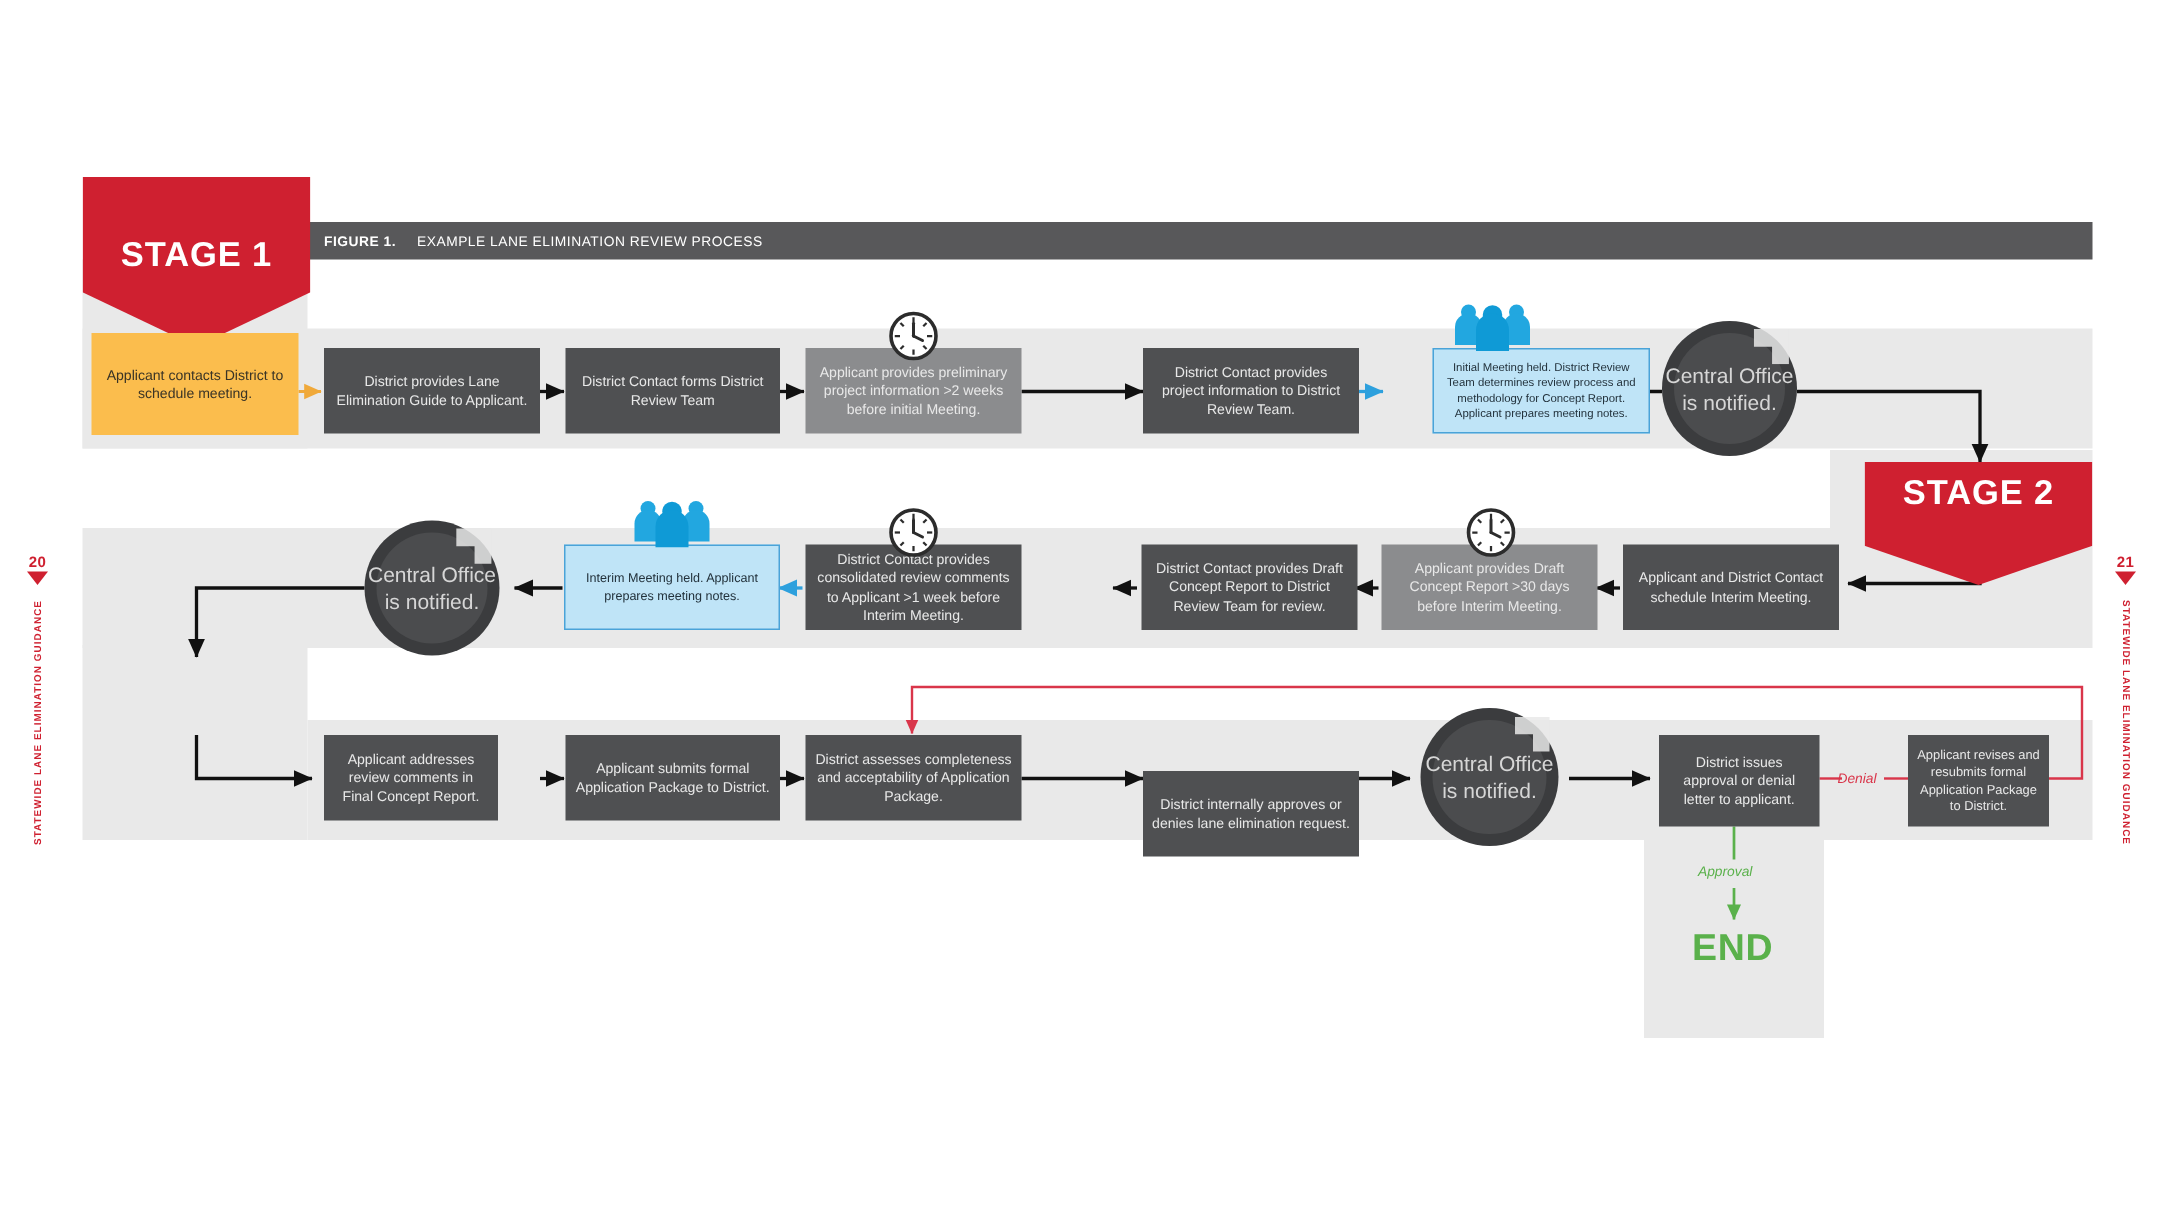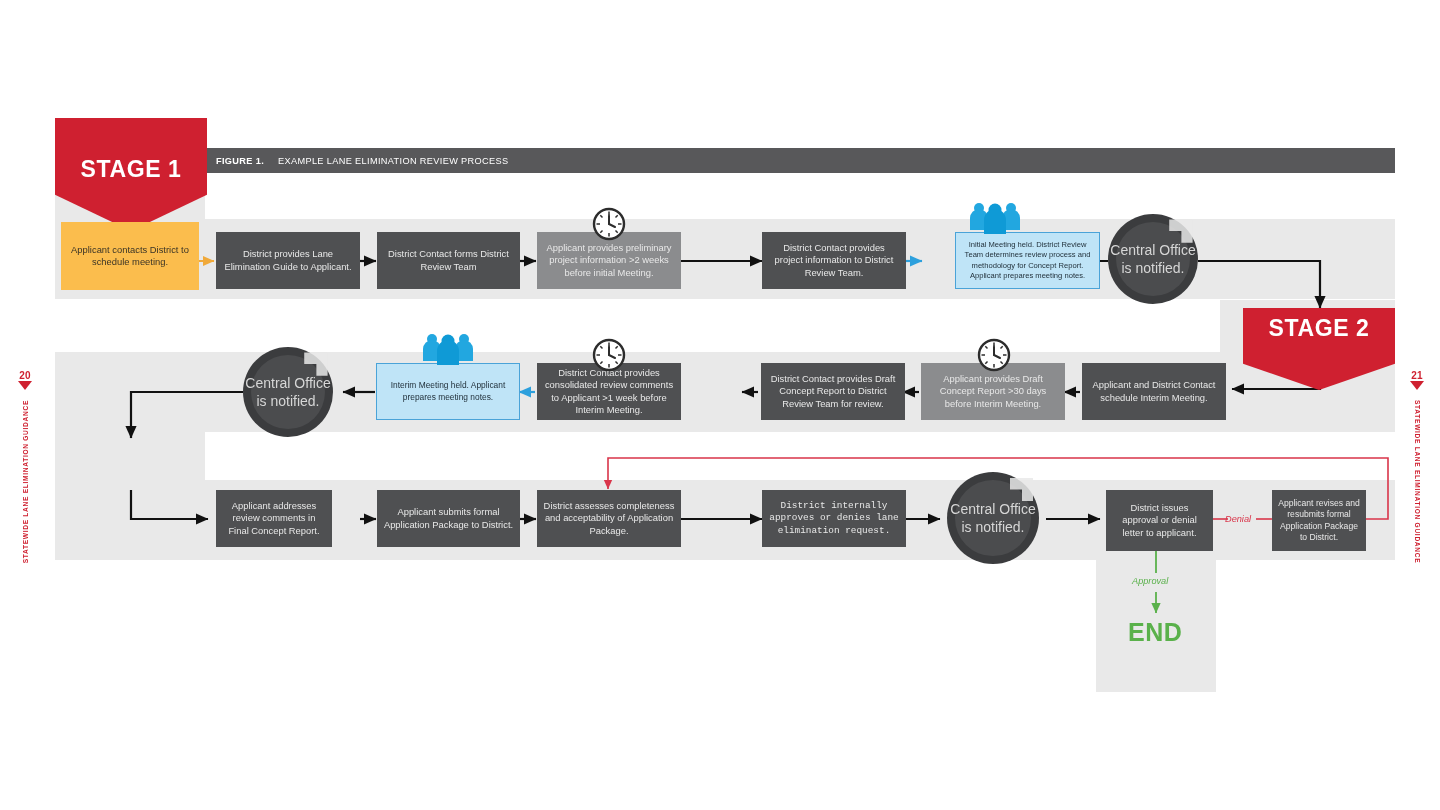--- a/index.html
+++ b/index.html
@@ -376,21 +376,21 @@
   </div>
 
   <div class="pbox" style="left:377px; top:490px; width:143px; height:57px;">
     <span class="inner">Applicant submits formal Application Package to District.</span>
   </div>
 
   <div class="pbox" style="left:537px; top:490px; width:144px; height:57px;">
     <span class="inner">District assesses completeness and acceptability of Application Package.</span>
   </div>
 
-  <div class="pbox" style="left:762px; top:490px; width:144px; height:57px;font-family:Liberation Mono, monospace;">
+  <div class="pbox" style="left:762px; top:514px; width:144px; height:57px;">
     <span class="inner">District internally approves or denies lane elimination request.</span>
   </div>
 
   <div class="co-circle" style="left:947px; top:472px; width:92px; height:92px;">
     <div class="ring"></div>
     <div class="notch"></div>
     <div class="lbl">Central Office is notified.</div>
   </div>
 
   <div class="pbox" style="left:1106px; top:490px; width:107px; height:61px;">

